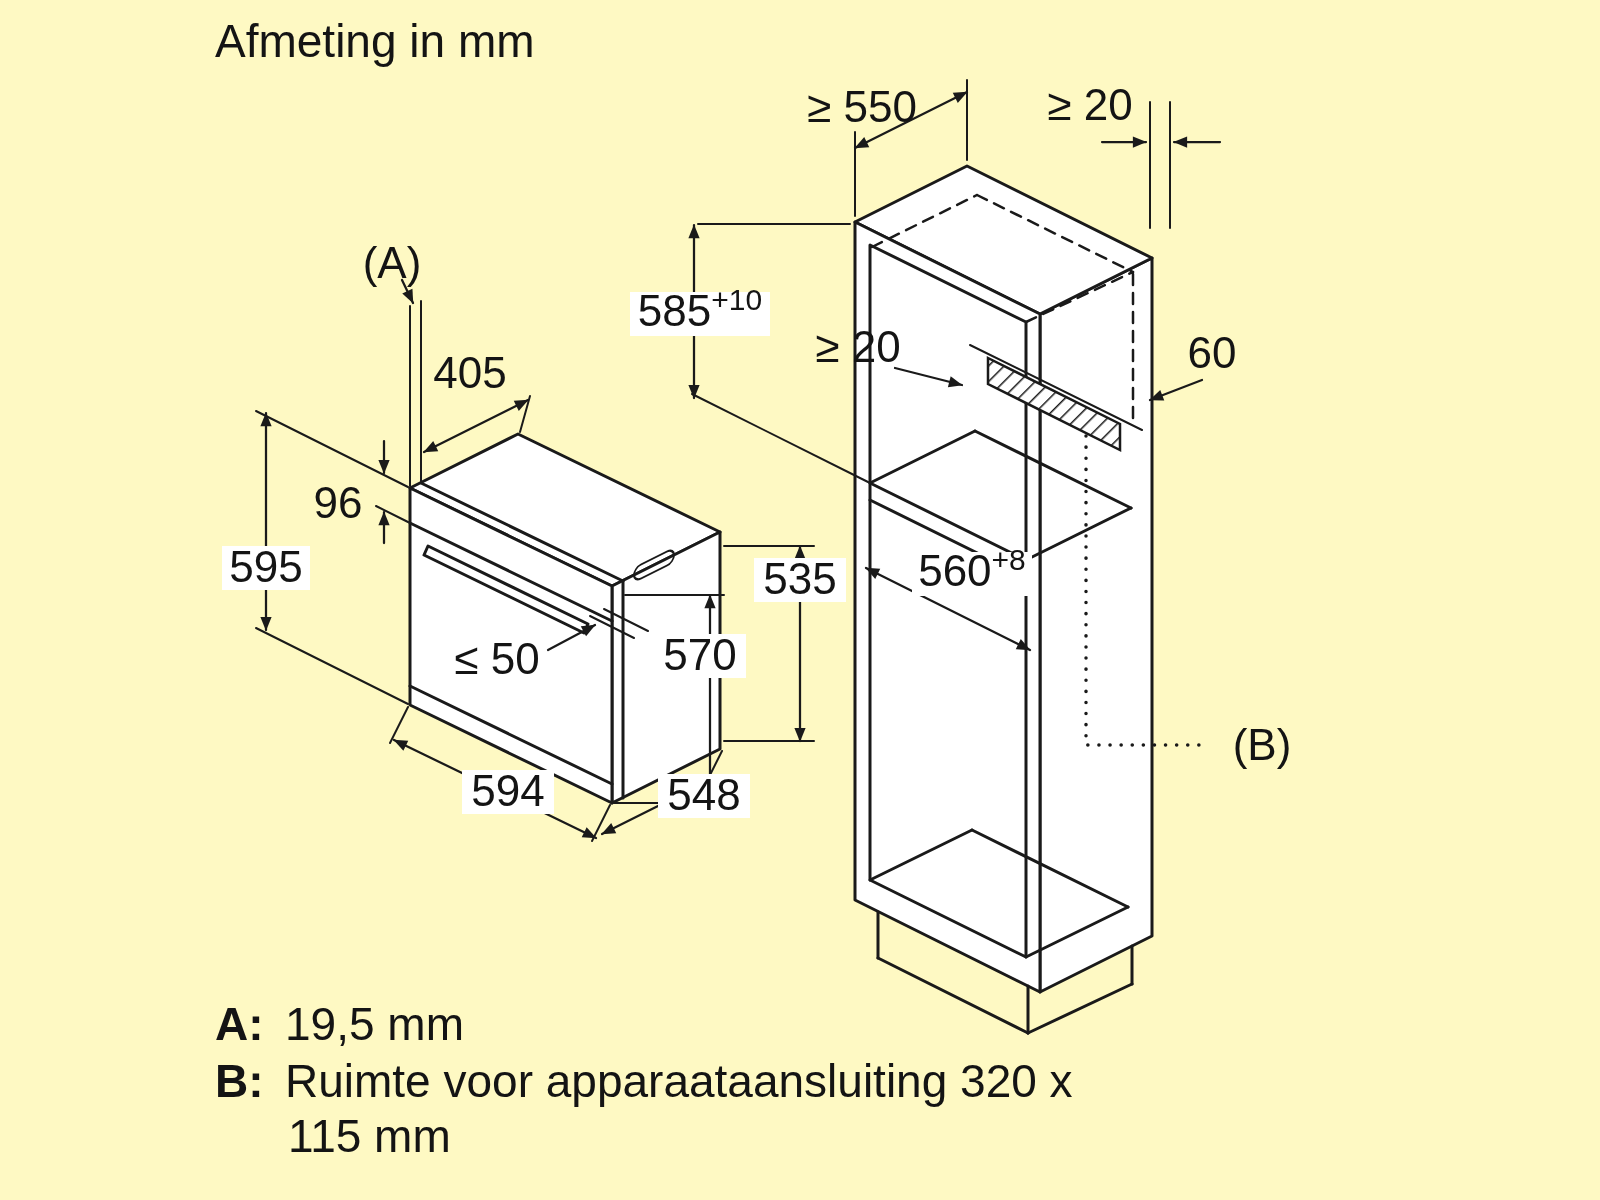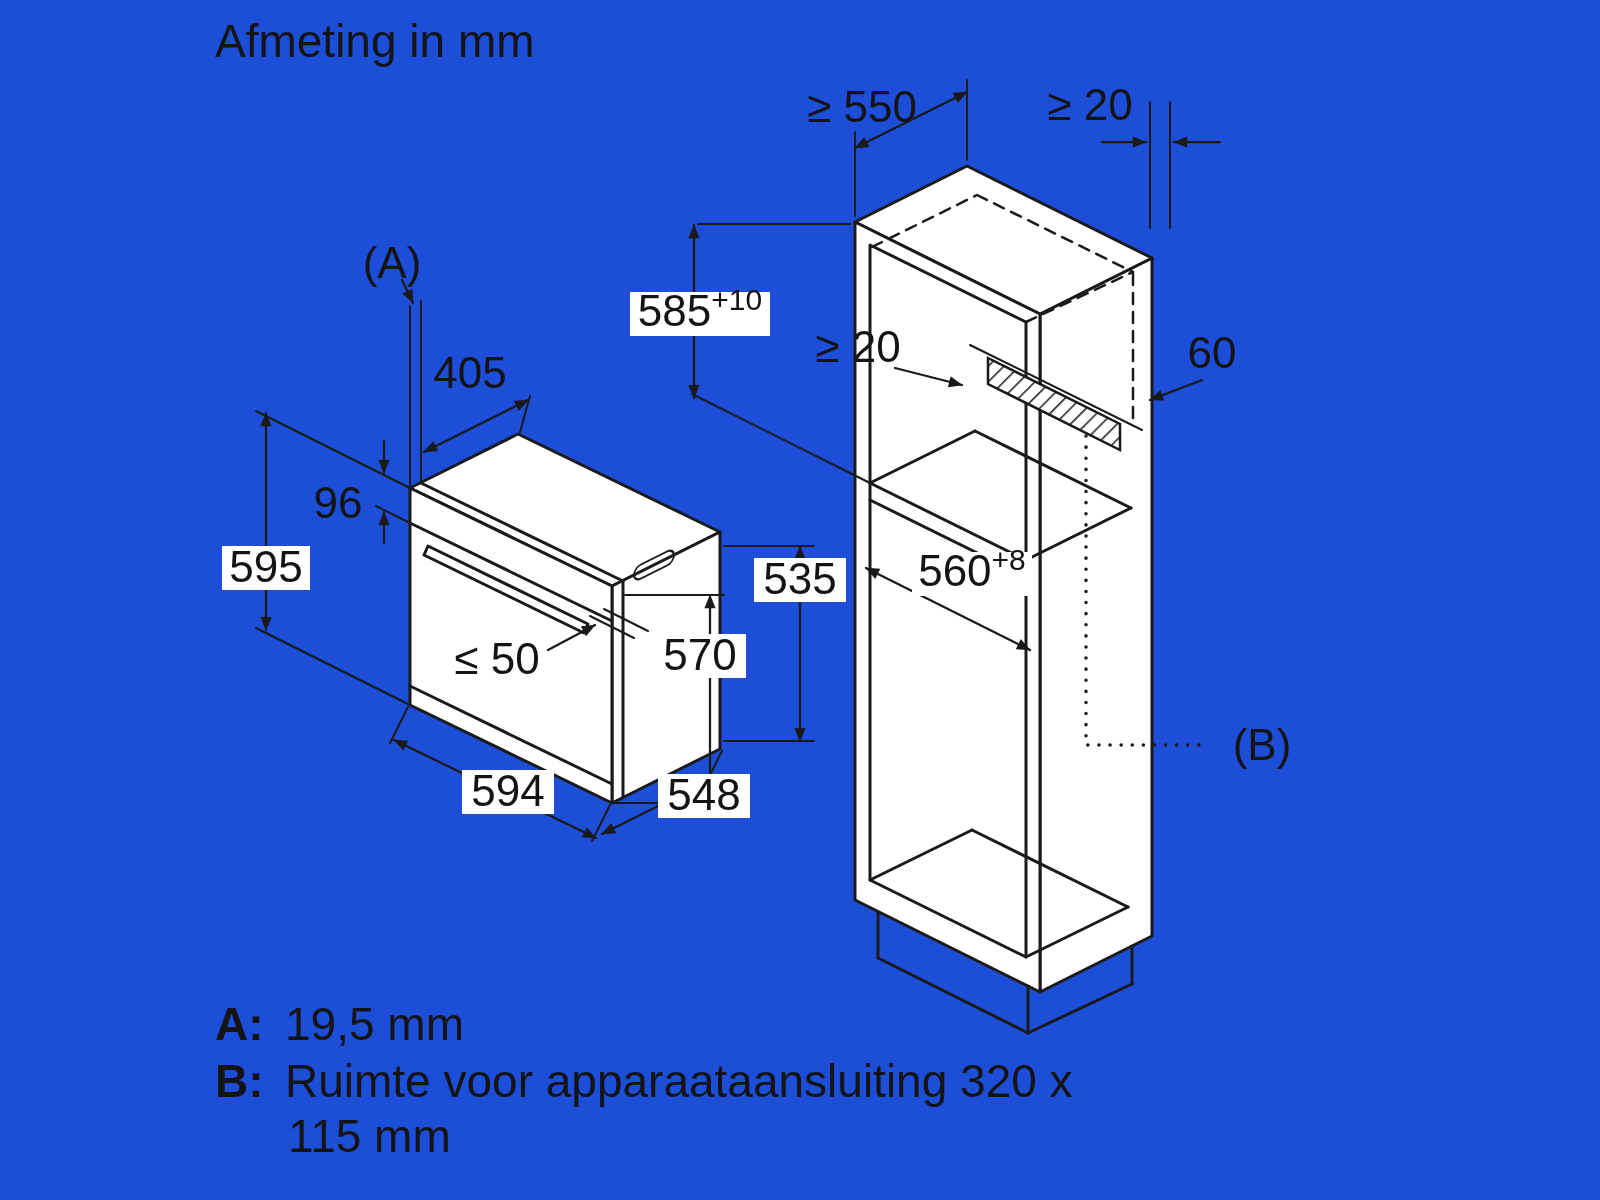--- a/index.html
+++ b/index.html
@@ -1,16 +1,16 @@
 <!DOCTYPE html>
 <html><head>
 <meta charset="utf-8">
 <style>
   html,body{margin:0;padding:0;background:#fff;}
-  .canvas{position:relative;width:1600px;height:1200px;background:#1d4ed8;overflow:hidden;}
+  .canvas{position:relative;width:1600px;height:1200px;background:#fef9c3;overflow:hidden;}
   svg{position:absolute;inset:0;}
   .face{fill:#ffffff;stroke:#1a1a1a;stroke-width:3;stroke-linejoin:round;}
   .ln{fill:none;stroke:#1a1a1a;stroke-width:3;stroke-linecap:round;stroke-linejoin:round;}
   .thin{fill:none;stroke:#1a1a1a;stroke-width:2;stroke-linecap:round;}
   .dim{fill:none;stroke:#1a1a1a;stroke-width:2.25;stroke-linecap:round;}
   .dash{fill:none;stroke:#1a1a1a;stroke-width:2.5;stroke-dasharray:11 8;stroke-linecap:round;}
   .dots{fill:none;stroke:#1a1a1a;stroke-width:3.5;stroke-dasharray:0.1 11;stroke-linecap:round;}
   .mask{fill:#ffffff;stroke:none;}
   .txt{font-family:"Liberation Sans",sans-serif;font-size:44px;fill:#141414;}
   .sup{font-size:30px;}

